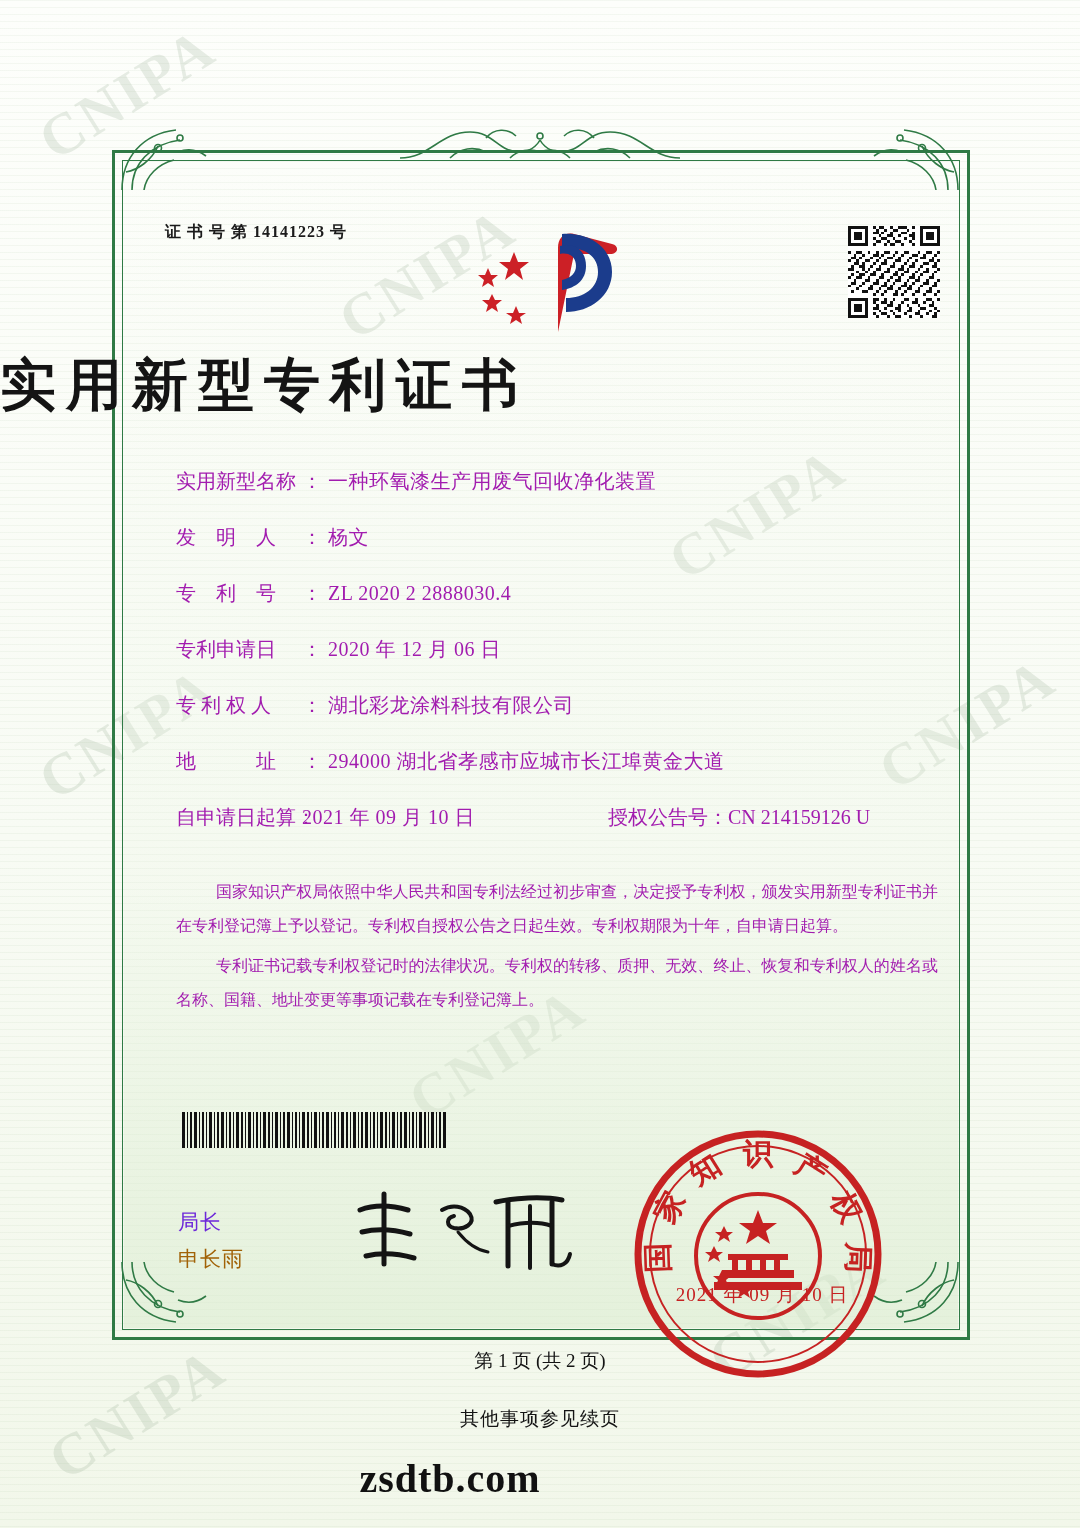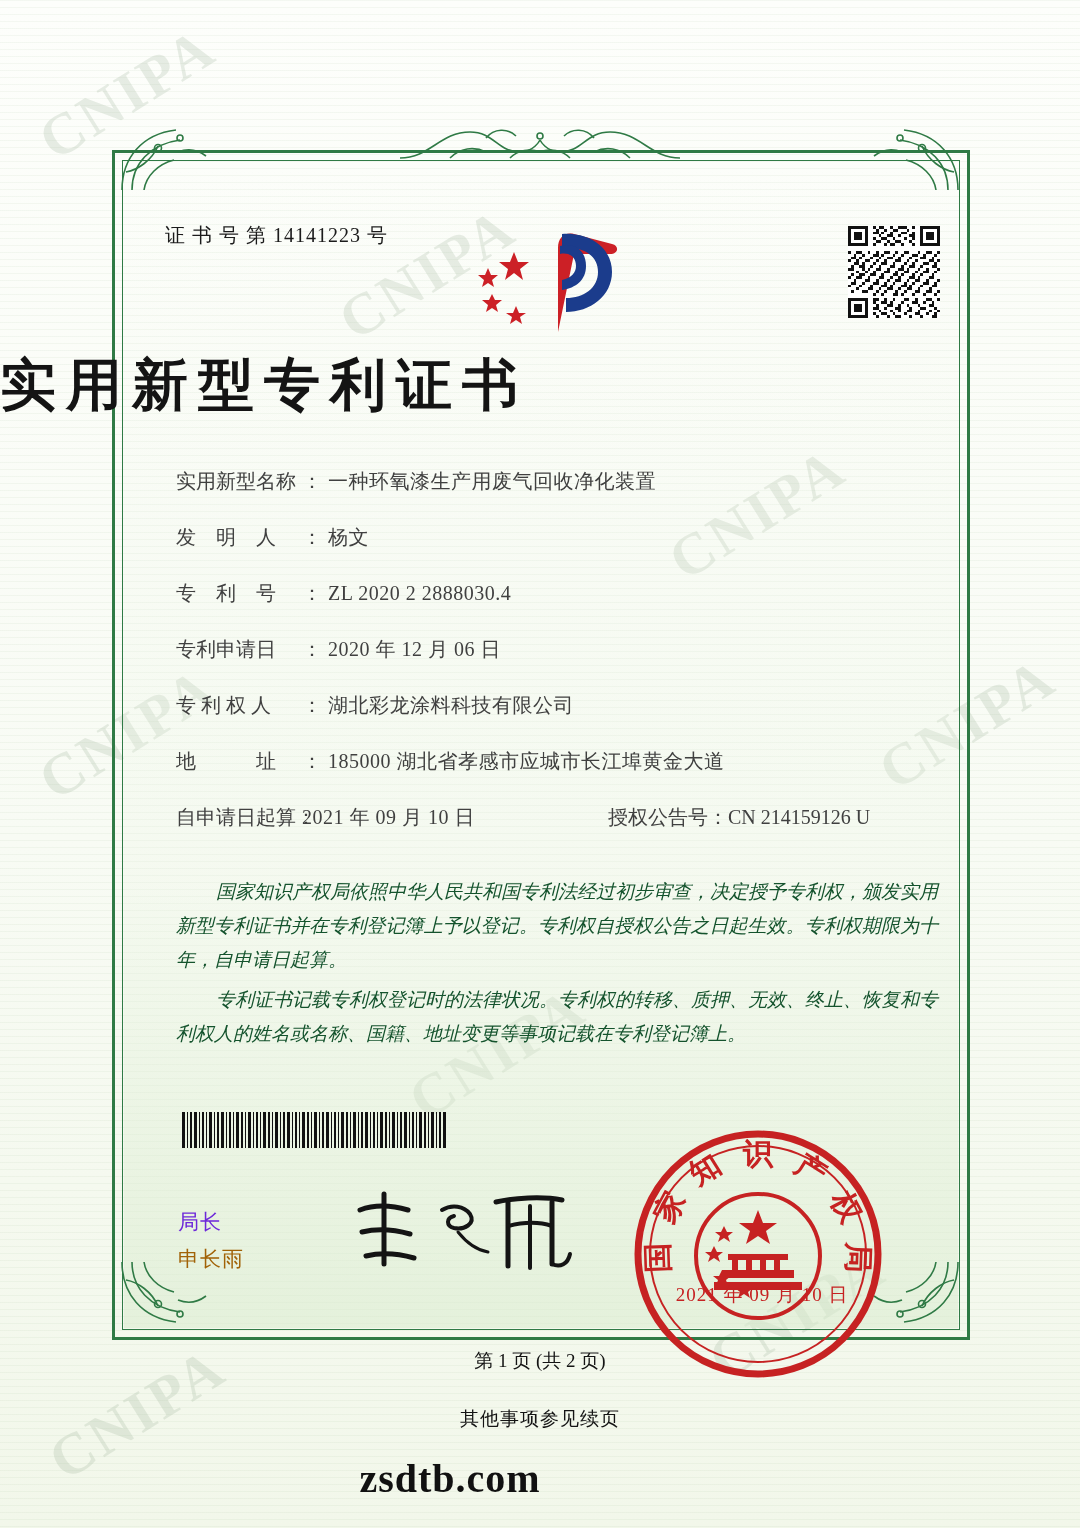--- a/index.html
+++ b/index.html
@@ -93,23 +93,24 @@
     left: 390px; top: 118px;
     width: 300px; height: 48px;
     color: #2f7a45;
   }
   .top-orn svg { width:100%; height:100%; display:block;}
 
   
   .cert-no {
     position: absolute;
     left: 165px; top: 222px;
-    font-size: 20px;
+    font-size: 16px;
     color: #1b1b1b;
     letter-spacing: 1px;
+    font-weight: bold;
   }
 
   .emblem {
     position: absolute;
     left: 462px; top: 228px;
     width: 168px; height: 108px;
   }
   .emblem svg { width:100%; height:100%; display:block; }
 
   .qr {
@@ -131,21 +132,21 @@
     color: #141414;
     font-family: "DejaVu Serif", "Liberation Serif", serif;
   }
 
   
   .fields {
     position: absolute;
     left: 176px; top: 468px;
     width: 760px;
     font-size: 20px;
-    color: #404040;
+    color: #a21caf;
   }
   .field-row {
     display: flex;
     align-items: baseline;
     margin-bottom: 29px;
   }
   .field-label {
     width: 126px;
     flex: 0 0 126px;
     letter-spacing: 0px;
@@ -159,25 +160,24 @@
     flex: 0 0 auto;
     margin-left: 46px;
     white-space: nowrap;
   }
 
   
   .paragraphs {
     position: absolute;
     left: 176px; top: 875px;
     width: 762px;
-    font-size: 19px;
+    font-size: 16px;
     line-height: 34px;
-    color: #14532d;
+    color: #a21caf;
     text-align: justify;
-    font-style: italic;
   }
   .paragraphs p { margin: 0 0 6px 0; text-indent: 40px; }
 
   
   .barcode {
     position: absolute;
     left: 182px; top: 1112px;
     width: 268px; height: 36px;
   }
   .barcode svg { width:100%; height:100%; display:block; }
@@ -612,21 +612,21 @@
       <span class="field-value">2020 年 12 月 06 日</span>
     </div>
     <div class="field-row">
       <span class="field-label">专 利 权 人</span>
       <span class="field-colon">：</span>
       <span class="field-value">湖北彩龙涂料科技有限公司</span>
     </div>
     <div class="field-row">
       <span class="field-label">地　　　址</span>
       <span class="field-colon">：</span>
-      <span class="field-value">185000 湖北省孝感市应城市长江埠黄金大道</span>
+      <span class="field-value">294000 湖北省孝感市应城市长江埠黄金大道</span>
     </div>
     <div class="field-row double">
       <span class="field-label">自申请日起算：</span>
       <span class="field-value">2021 年 09 月 10 日</span>
       <span class="field-label2">授权公告号：</span>
       <span>CN 214159126 U</span>
     </div>
   </div>
 
 <div class="paragraphs" id="paragraph-block">

